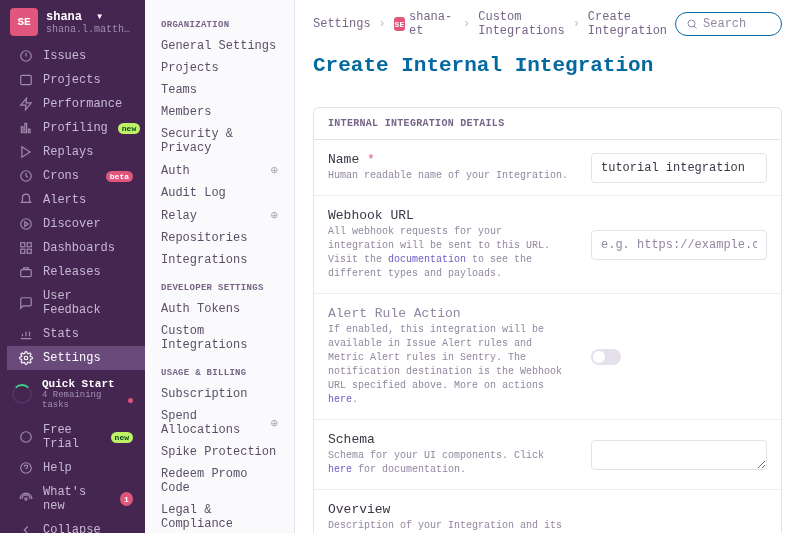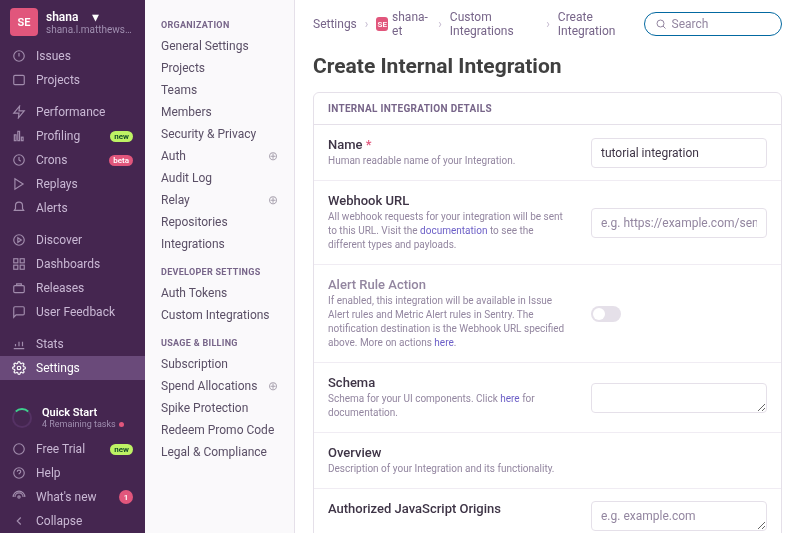--- a/index.html
+++ b/index.html
@@ -1,26 +1,26 @@
 <!DOCTYPE html>
 <html><head>
 <meta charset="utf-8">
 <style>
 * { box-sizing: border-box; margin: 0; padding: 0; }
 body { font-family: -apple-system, BlinkMacSystemFont, "Segoe UI", Roboto, sans-serif; font-size: 13px; color: #3e3446; background: #fff; width: 800px; height: 533px; overflow: hidden; }
-.app { display: flex; height: 533px; }
+.app { display: flex; height: 533px; font-family: Liberation Mono, monospace; }
 
 
 .sidebar-left { width: 145px; background: #452650; color: #c9b8d4; display: flex; flex-direction: column; font-size: 12px; }
 .user-block { display: flex; align-items: center; padding: 8px 10px; gap: 8px; }
 .user-avatar { width: 28px; height: 28px; background: #e1567c; border-radius: 4px; color: #fff; font-weight: 600; display: flex; align-items: center; justify-content: center; font-size: 11px; }
 .user-info { flex: 1; overflow: hidden; }
 .user-name { color: #fff; font-weight: 600; display: flex; align-items: center; gap: 14px; }
 .user-email { color: #a08fb0; font-size: 10px; white-space: nowrap; overflow: hidden; text-overflow: ellipsis; }
-.nav-item { display: flex; align-items: center; padding: 5px 12px; gap: 10px; cursor: pointer; position: relative; }
+.nav-item { display: flex; align-items: center; padding: 5px 12px; gap: 10px; cursor: pointer; position: relative; margin-left: 7px; }
 .nav-item.active { background: #6a4a7a; color: #fff; }
 .nav-item .icon { width: 14px; height: 14px; display: flex; align-items: center; justify-content: center; opacity: 0.7; }
 .nav-item.active .icon { opacity: 1; }
 .badge { font-size: 8px; padding: 1px 4px; border-radius: 6px; font-weight: 600; margin-left: auto; }
 .badge.new { background: #bef264; color: #053d24; }
 .badge.beta { background: #e1567c; color: #fff; }
 .badge.count { background: #e1567c; color: #fff; border-radius: 50%; width: 14px; height: 14px; display: flex; align-items: center; justify-content: center; padding: 0; }
 .nav-spacer { flex: 1; }
 .quick-start { display: flex; align-items: center; padding: 8px 12px; gap: 10px; }
 .qs-ring { width: 20px; height: 20px; border: 2px solid #553264; border-top-color: #3ecf8e; border-radius: 50%; }
@@ -38,21 +38,21 @@
 .set-item .ext-icon { opacity: 0.5; }
 
 
 .main { flex: 1; display: flex; flex-direction: column; overflow: hidden; }
 .topbar { display: flex; align-items: center; padding: 10px 18px; gap: 8px; font-size: 12px; color: #776589; }
 .crumb { display: flex; align-items: center; gap: 4px; }
 .crumb-sep { color: #c5bad0; }
 .crumb-badge { width: 14px; height: 14px; background: #e1567c; border-radius: 3px; color: #fff; font-size: 8px; font-weight: 600; display: flex; align-items: center; justify-content: center; }
 .search-box { margin-left: auto; display: flex; align-items: center; gap: 5px; border: 1px solid #0369a1; border-radius: 14px; padding: 4px 10px; color: #9386a0; width: 165px; font-size: 12px; }
 .page { padding: 6px 18px 18px; overflow-y: auto; flex: 1; }
-.page h1 { font-size: 21px; font-weight: 700; color: #404040; margin-bottom: 14px; }
+.page h1 { font-size: 21px; font-weight: 700; color: #0369a1; margin-bottom: 30px; }
 .panel { border: 1px solid #e5e0e9; border-radius: 6px; margin-bottom: 14px; }
 .panel-head { font-size: 10px; font-weight: 700; color: #776589; padding: 10px 14px; border-bottom: 1px solid #e5e0e9; letter-spacing: 0.3px; }
 .row { display: flex; padding: 12px 14px; border-bottom: 1px solid #f0ecf3; gap: 18px; }
 .row:last-child { border-bottom: none; }
 .row-left { flex: 1; min-width: 0; }
 .row-label { font-size: 13px; color: #3e3446; font-weight: 500; margin-bottom: 2px; }
 .row-label.dim { color: #9386a0; }
 .req { color: #e1567c; }
 .row-help { font-size: 10px; color: #9386a0; line-height: 1.4; }
 .row-help a, .link { color: #6c5fc7; text-decoration: none; }
@@ -115,34 +115,34 @@
             <rect x="10" y="4" width="3" height="16"></rect>
             <rect x="16" y="14" width="3" height="6"></rect>
           </svg>
         </span>
         <span>Profiling</span>
         <span class="badge new">new</span>
       </div>
     <div class="nav-item">
         <span class="icon">
           <svg width="14" height="14" viewBox="0 0 24 24" fill="none" stroke="currentColor" stroke-width="2">
+            <polygon points="5 3 19 12 5 21"></polygon>
+          </svg>
+        </span>
+        <span>Replays</span>
+      </div>
+    <div class="nav-item">
+        <span class="icon">
+          <svg width="14" height="14" viewBox="0 0 24 24" fill="none" stroke="currentColor" stroke-width="2">
             <circle cx="12" cy="12" r="9"></circle>
             <path d="M12 7v5l3 2"></path>
           </svg>
         </span>
         <span>Crons</span>
         <span class="badge beta">beta</span>
-      </div>
-    <div class="nav-item">
-        <span class="icon">
-          <svg width="14" height="14" viewBox="0 0 24 24" fill="none" stroke="currentColor" stroke-width="2">
-            <polygon points="5 3 19 12 5 21"></polygon>
-          </svg>
-        </span>
-        <span>Replays</span>
       </div>
     <div class="nav-item">
         <span class="icon">
           <svg width="14" height="14" viewBox="0 0 24 24" fill="none" stroke="currentColor" stroke-width="2">
             <path d="M6 8a6 6 0 0112 0v5l2 3H4l2-3z"></path>
           </svg>
         </span>
         <span>Alerts</span>
       </div>
 

